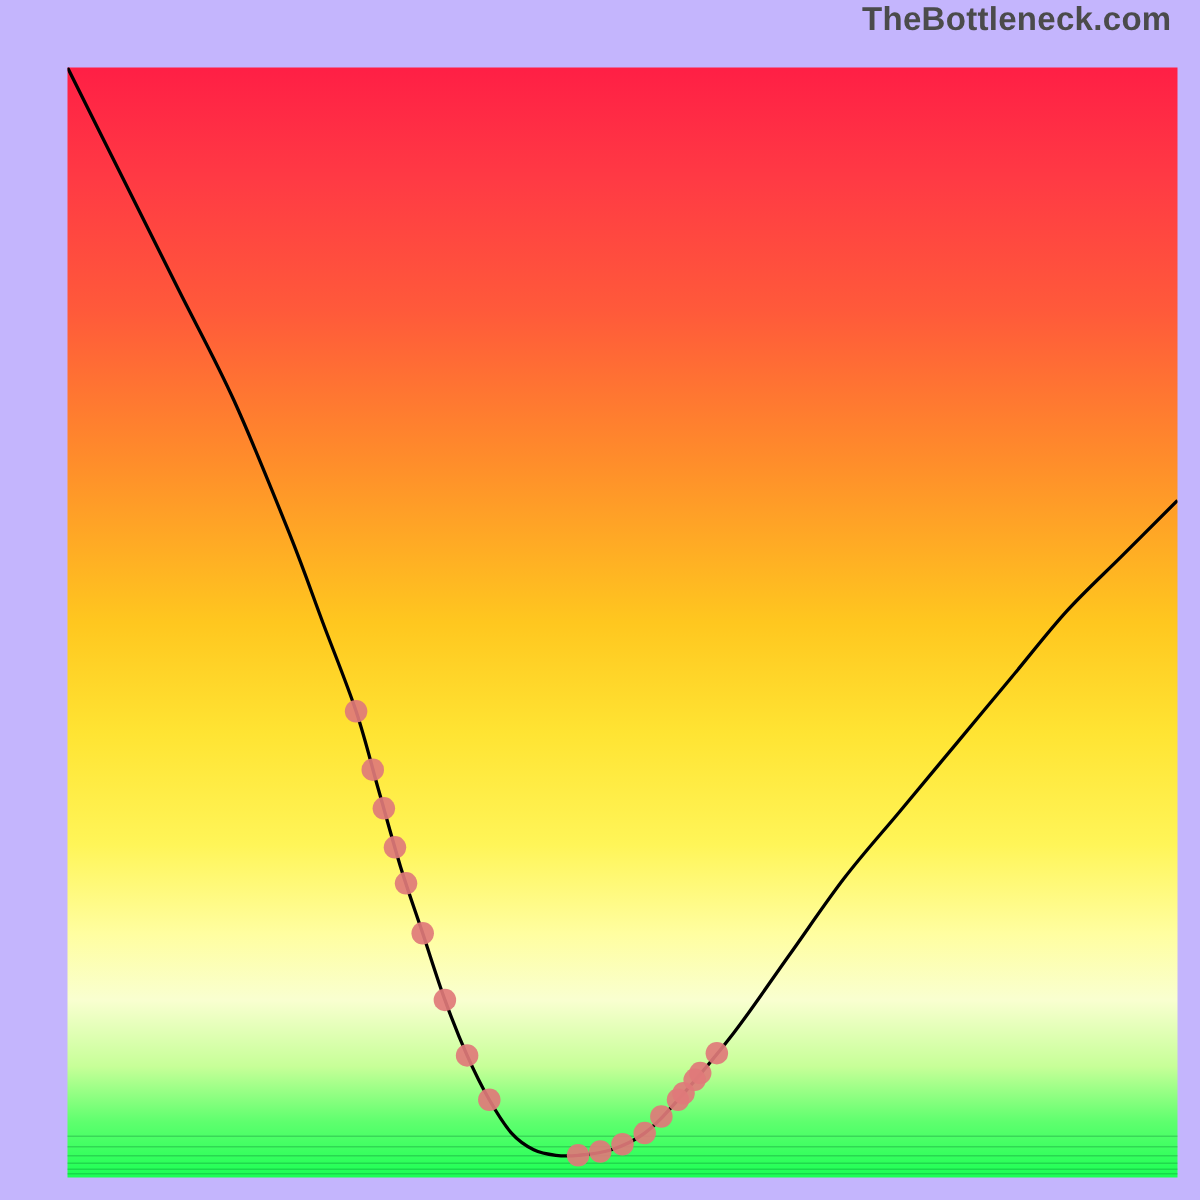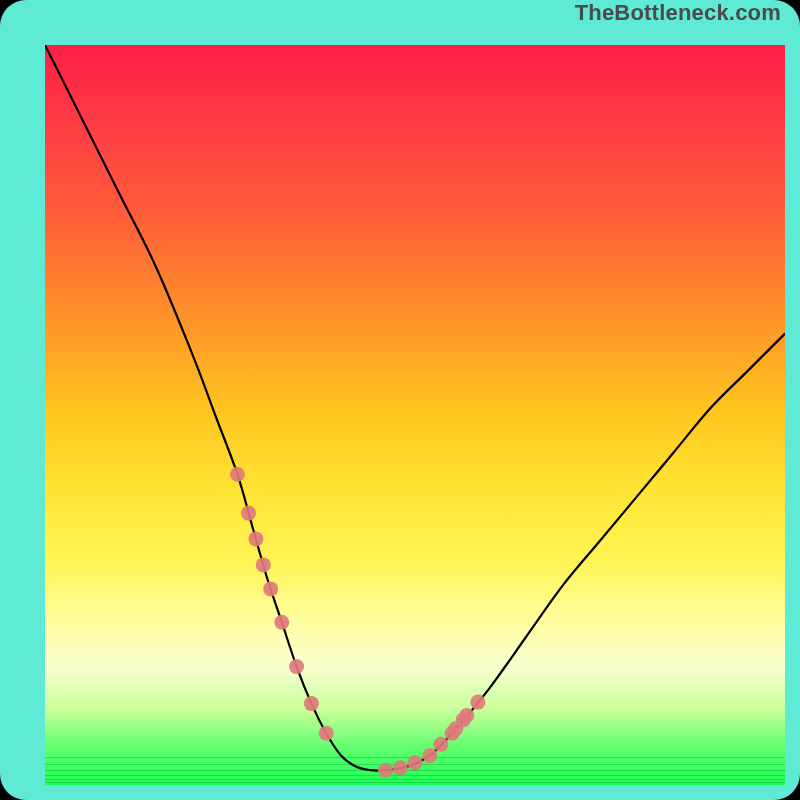--- a/index.html
+++ b/index.html
@@ -8,22 +8,21 @@
     width: 800px;
     height: 800px;
     overflow: hidden;
     background: #000;
     font-family: Arial, Helvetica, sans-serif;
   }
   .frame {
     position: relative;
     width: 800px;
     height: 800px;
-    background: #5eead4;
-    border-radius: 26px;
+    background: #c4b5fd;
   }
   .plot {
     position: absolute;
     left: 45px;
     top: 45px;
     width: 740px;
     height: 740px;
     background: linear-gradient(
       to bottom,
       #ff1f45 0%,

